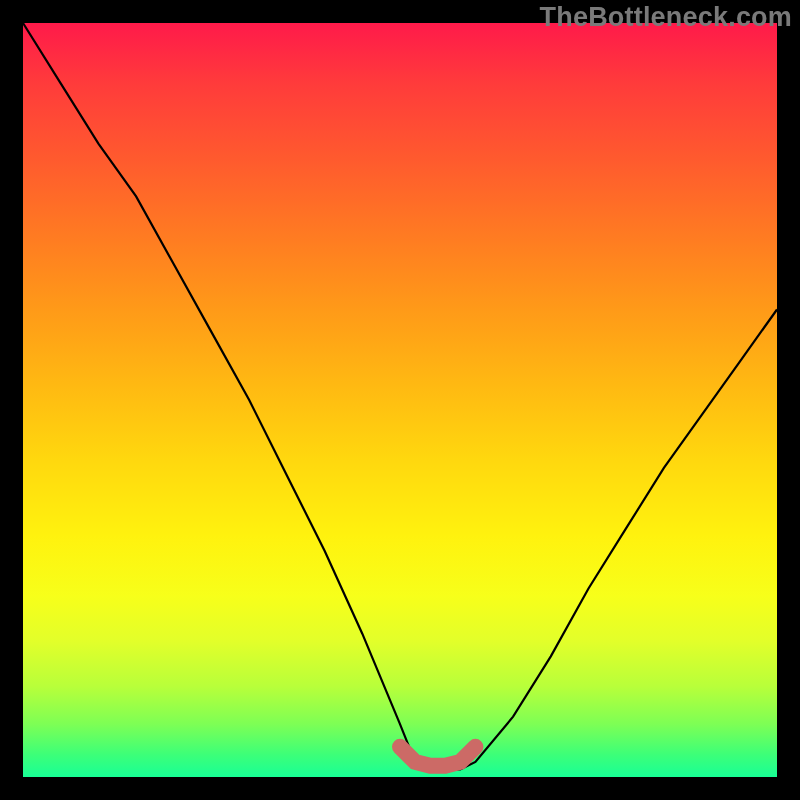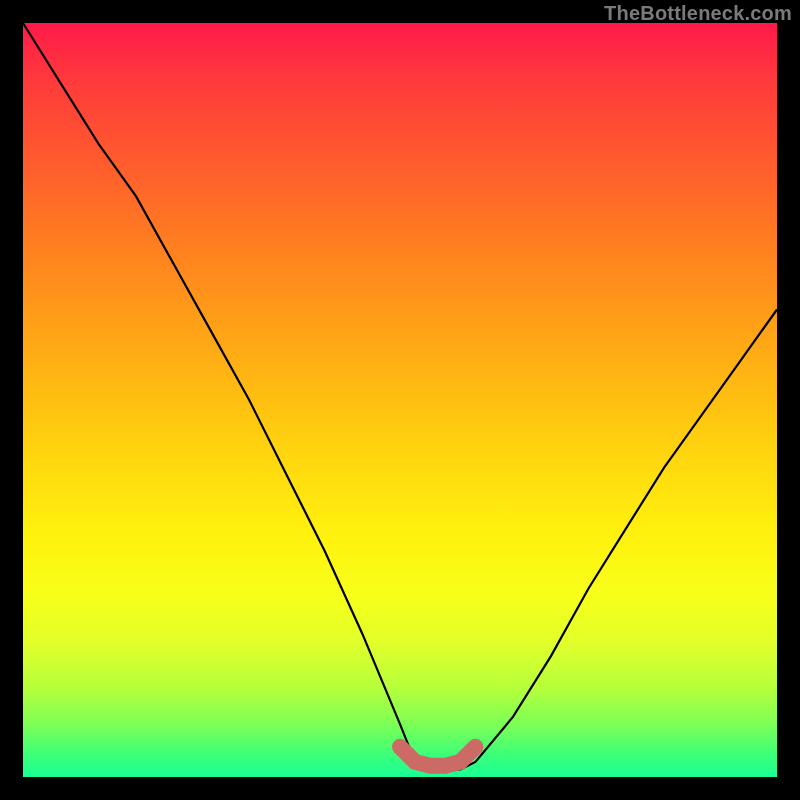--- a/index.html
+++ b/index.html
@@ -37,21 +37,21 @@
       #7dff55 93%,
       #3dff78 97%,
       #18ff96 100%
     );
   }
   .watermark {
     position: absolute;
     top: 2px;
     right: 8px;
     font-family: Arial, Helvetica, sans-serif;
-    font-size: 20px;
+    font-size: 27px;
     font-weight: 600;
     color: #7a7a7a;
     letter-spacing: 0.2px;
     user-select: none;
   }
   svg.curve {
     position: absolute;
     left: 0;
     top: 0;
     width: 754px;

